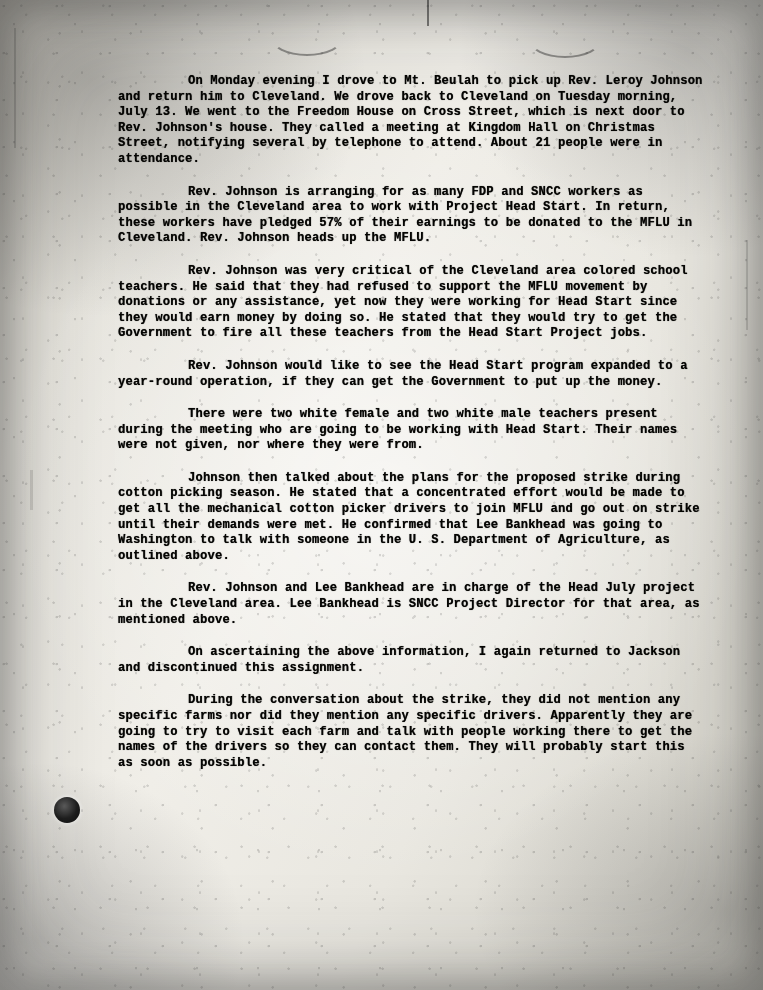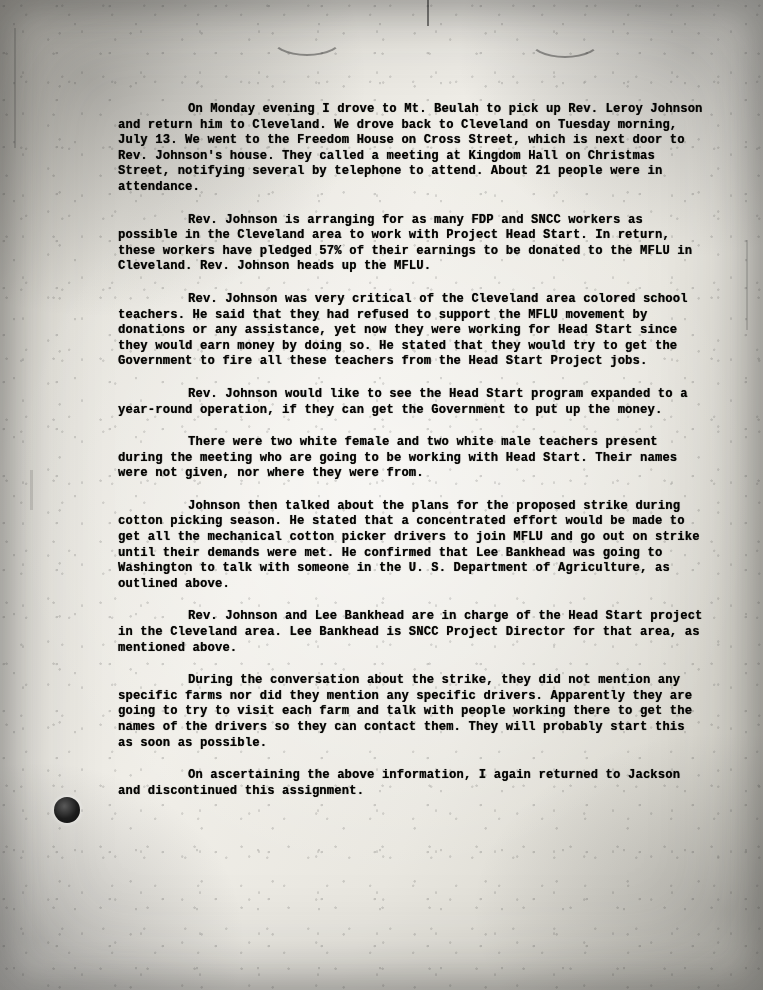--- a/index.html
+++ b/index.html
@@ -78,21 +78,21 @@
     box-shadow: 0 0 3px 2px rgba(255,255,255,.35);
   }
   .stray {
     position: absolute;
     background: rgba(45,45,45,.5);
   }
 
   #text {
     position: absolute;
     left: 0; right: 0; top: 0;
-    padding: 102px 58px 0 118px;
+    padding: 74px 58px 0 118px;
     font-size: 12.1px;
     line-height: 15.6px;
     letter-spacing: .2px;
     color: #20201e;
     font-weight: 700;
     text-shadow: 0 0 1px rgba(20,20,20,.55), .4px .3px 0 rgba(60,60,60,.35);
     filter: blur(.22px) contrast(1.28);
   }
   #text p {
     margin: 0 0 17px 0;
@@ -117,20 +117,20 @@
 
   <div class="hole-punch" style="left:54px; top:797px;"></div>
 
   <div id="text">
     <p>On Monday evening I drove to Mt. Beulah to pick up Rev. Leroy Johnson and return him to Cleveland. We drove back to Cleveland on Tuesday morning, July 13. We went to the Freedom House on Cross Street, which is next door to Rev. Johnson's house. They called a meeting at Kingdom Hall on Christmas Street, notifying several by telephone to attend. About 21 people were in attendance.</p>
     <p>Rev. Johnson is arranging for as many FDP and SNCC workers as possible in the Cleveland area to work with Project Head Start. In return, these workers have pledged 57% of their earnings to be donated to the MFLU in Cleveland. Rev. Johnson heads up the MFLU.</p>
     <p>Rev. Johnson was very critical of the Cleveland area colored school teachers. He said that they had refused to support the MFLU movement by donations or any assistance, yet now they were working for Head Start since they would earn money by doing so. He stated that they would try to get the Government to fire all these teachers from the Head Start Project jobs.</p>
     <p>Rev. Johnson would like to see the Head Start program expanded to a year-round operation, if they can get the Government to put up the money.</p>
     <p>There were two white female and two white male teachers present during the meeting who are going to be working with Head Start. Their names were not given, nor where they were from.</p>
     <p>Johnson then talked about the plans for the proposed strike during cotton picking season. He stated that a concentrated effort would be made to get all the mechanical cotton picker drivers to join MFLU and go out on strike until their demands were met. He confirmed that Lee Bankhead was going to Washington to talk with someone in the U. S. Department of Agriculture, as outlined above.</p>
-    <p>Rev. Johnson and Lee Bankhead are in charge of the Head Start project in the Cleveland area. Lee Bankhead is SNCC Project Director for that area, as mentioned above.</p>
+    <p>Rev. Johnson and Lee Bankhead are in charge of the Head July project in the Cleveland area. Lee Bankhead is SNCC Project Director for that area, as mentioned above.</p>
+    <p>On ascertaining the above information, I again returned to Jackson and discontinued this assignment.</p>
     <p>During the conversation about the strike, they did not mention any specific farms nor did they mention any specific drivers. Apparently they are going to try to visit each farm and talk with people working there to get the names of the drivers so they can contact them. They will probably start this as soon as possible.</p>
-    <p>On ascertaining the above information, I again returned to Jackson and discontinued this assignment.</p>
   </div>
 
   <div id="speckle"></div>
   <div id="edges"></div>
 </div>
 
 </body></html>

